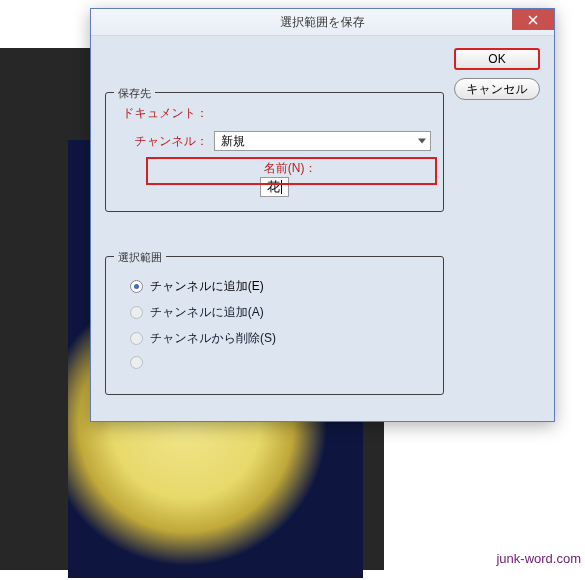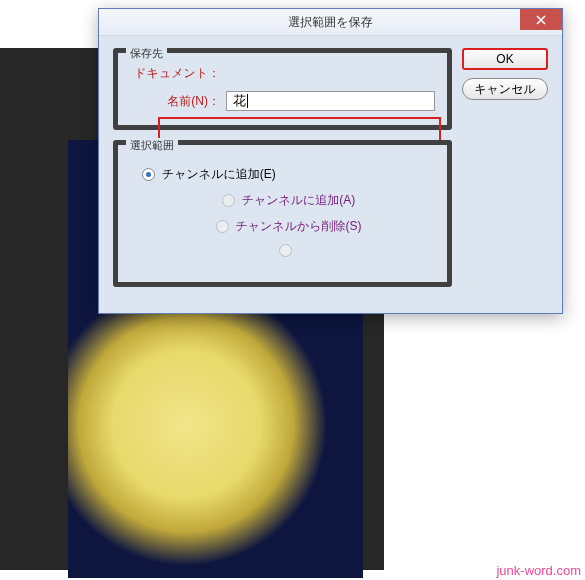--- a/index.html
+++ b/index.html
@@ -23,21 +23,21 @@
     position: absolute;
     left: 68px; top: 92px;
     width: 295px; height: 438px;
     background: radial-gradient(circle at 40% 65%, #f0e58a 0%, #e8d96b 22%, #c0a83a 32%, #0e1640 42%),
                 radial-gradient(circle at 78% 40%, #f5ed9a 0%, #e2d268 18%, #b8a040 28%, transparent 38%),
                 radial-gradient(circle at 15% 95%, #ede488 0%, #d0c05a 15%, #0e1640 30%),
                 #0e1640;
   }
   .dialog {
     position: absolute;
-    left: 98px; top: 8px;
+    left: 90px; top: 8px;
     width: 465px;
     background: #dde5f0;
     border: 1px solid #5f7bb8;
     box-shadow: 0 4px 16px rgba(0,0,0,0.3);
   }
   .titlebar {
     height: 27px;
     background: linear-gradient(#f3f6fb, #e8edf6);
     display: flex;
     align-items: center;
@@ -63,25 +63,26 @@
   .close-btn svg { width: 10px; height: 10px; }
   .dialog-body {
     padding: 12px 14px 16px 14px;
     display: flex;
     gap: 10px;
     align-items: flex-start;
   }
   .left-col { flex: 1; }
   .right-col { width: 86px; }
   .fieldset {
-    border: 5px solid #404040;
+    border: 1px solid #404040;
     border-radius: 3px;
     padding: 12px 12px 16px 12px;
     margin-bottom: 10px;
     position: relative;
+    margin-top: 44px;
   }
   .fieldset-legend {
     position: absolute;
     top: -7px; left: 8px;
     background: #dde5f0;
     padding: 0 4px;
     font-size: 11px;
     color: #333;
   }
   .form-row {
@@ -133,21 +134,21 @@
     margin-left: 1px;
     animation: blink 1s step-end infinite;
   }
   @keyframes blink { 50% { opacity: 0; } }
   .radio-row {
     display: flex;
     align-items: center;
     margin: 9px 0 9px 12px;
     cursor: pointer;
   }
-  .radio-row.disabled { color: #701a75; cursor: default; justify-content: center; }
+  .radio-row.disabled { color: #0f172a; cursor: default; }
   .radio {
     width: 13px; height: 13px;
     border: 1px solid #888;
     border-radius: 50%;
     margin-right: 7px;
     background: #fff;
     position: relative;
   }
   .radio-row.disabled .radio { border-color: #b8bec8; background: #ecedef;}
   .radio.checked::after {
@@ -174,22 +175,22 @@
     border: 2px solid #d92020;
     border-radius: 3px;
   }
   .name-highlight {
     position: absolute;
     border: 2px solid #d92020;
     pointer-events: none;
   }
   .watermark {
     position: absolute;
-    right: 4px; bottom: 2px;
-    color: #ec4899;
+    right: 4px; bottom: 14px;
+    color: #701a75;
     font-size: 13px;
     font-family: Arial, sans-serif;
     text-align: center;
   }
 </style>
 </head>
 <body>
 
 <div class="canvas-bg">
   <div class="flower-img"></div>
@@ -204,21 +205,27 @@
         </svg>
     </div>
   </div>
   <div class="dialog-body">
     <div class="left-col">
       <div class="fieldset" style="padding-bottom:14px;">
         <div class="fieldset-legend">保存先</div>
         <div class="form-row">
           <div class="form-label">ドキュメント：</div>
         </div>
-        <div class="form-row" style="margin-bottom:0;">
+        <div class="form-row">
+          <div class="form-label">チャンネル：</div>
+          <div class="select">
+            <span>新規</span>
+          </div>
+        </div>
+        <div class="form-row" style="margin-bottom:0;flex-direction:column;">
           <div class="form-label">名前(N)：</div>
           <div class="text-input">
             <span>花</span>
             <span class="cursor"></span>
           </div>
         </div>
         <div class="name-highlight" style="left:40px; top:64px; right:6px; height:28px;"></div>
       </div>
 
       <div class="fieldset">

